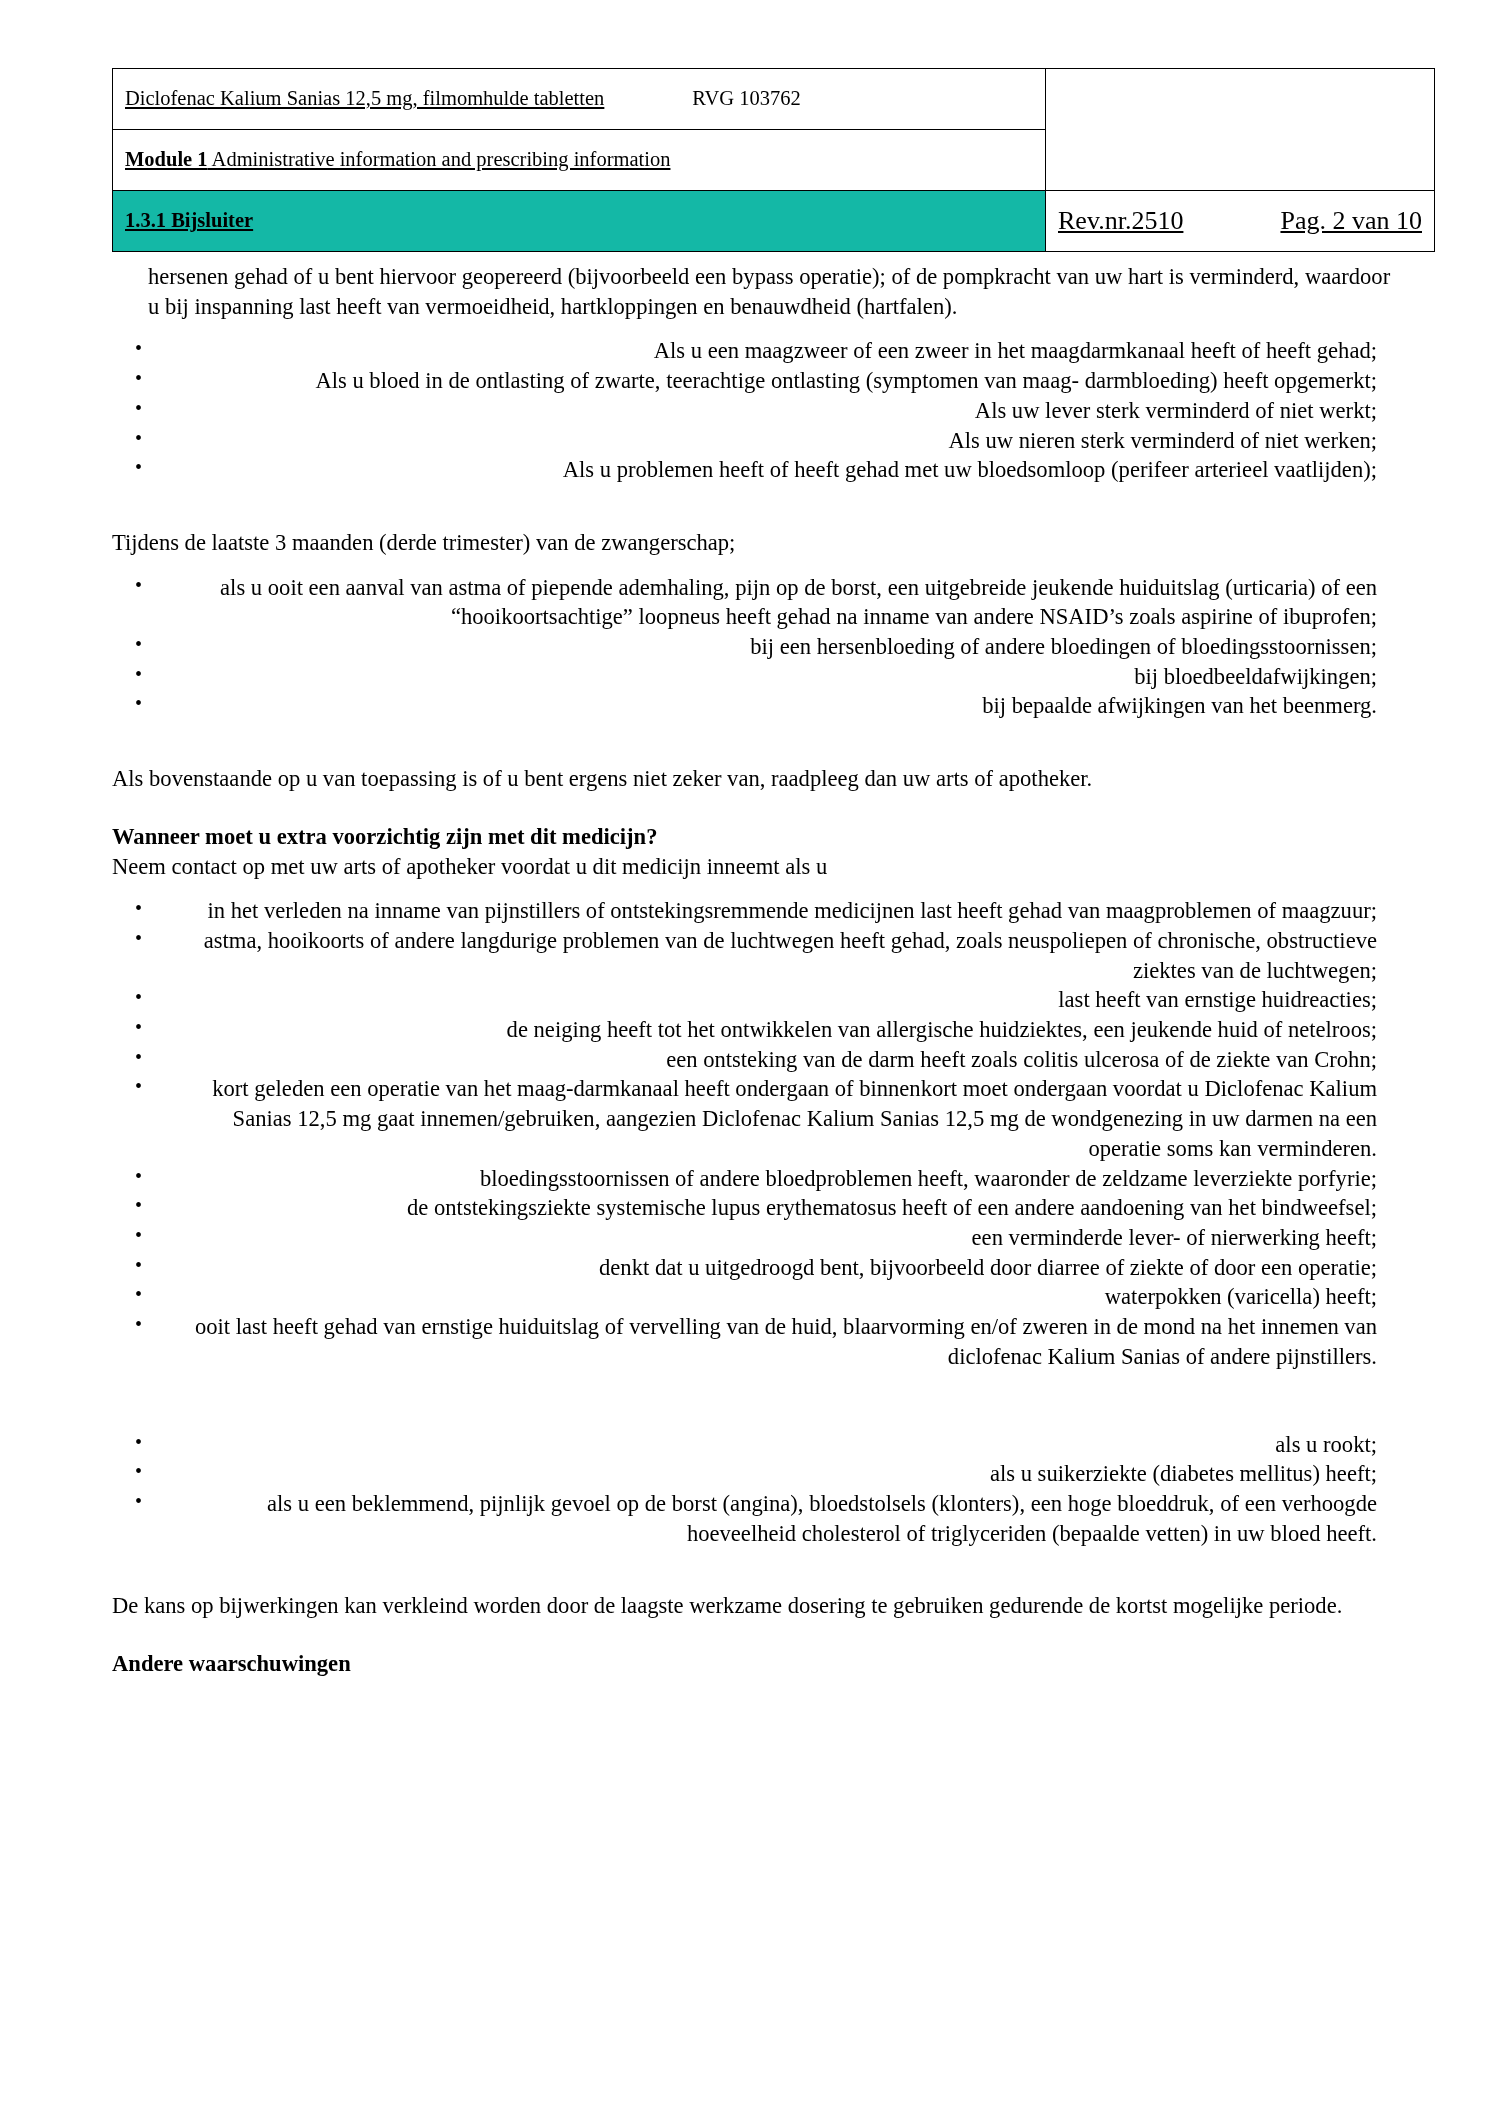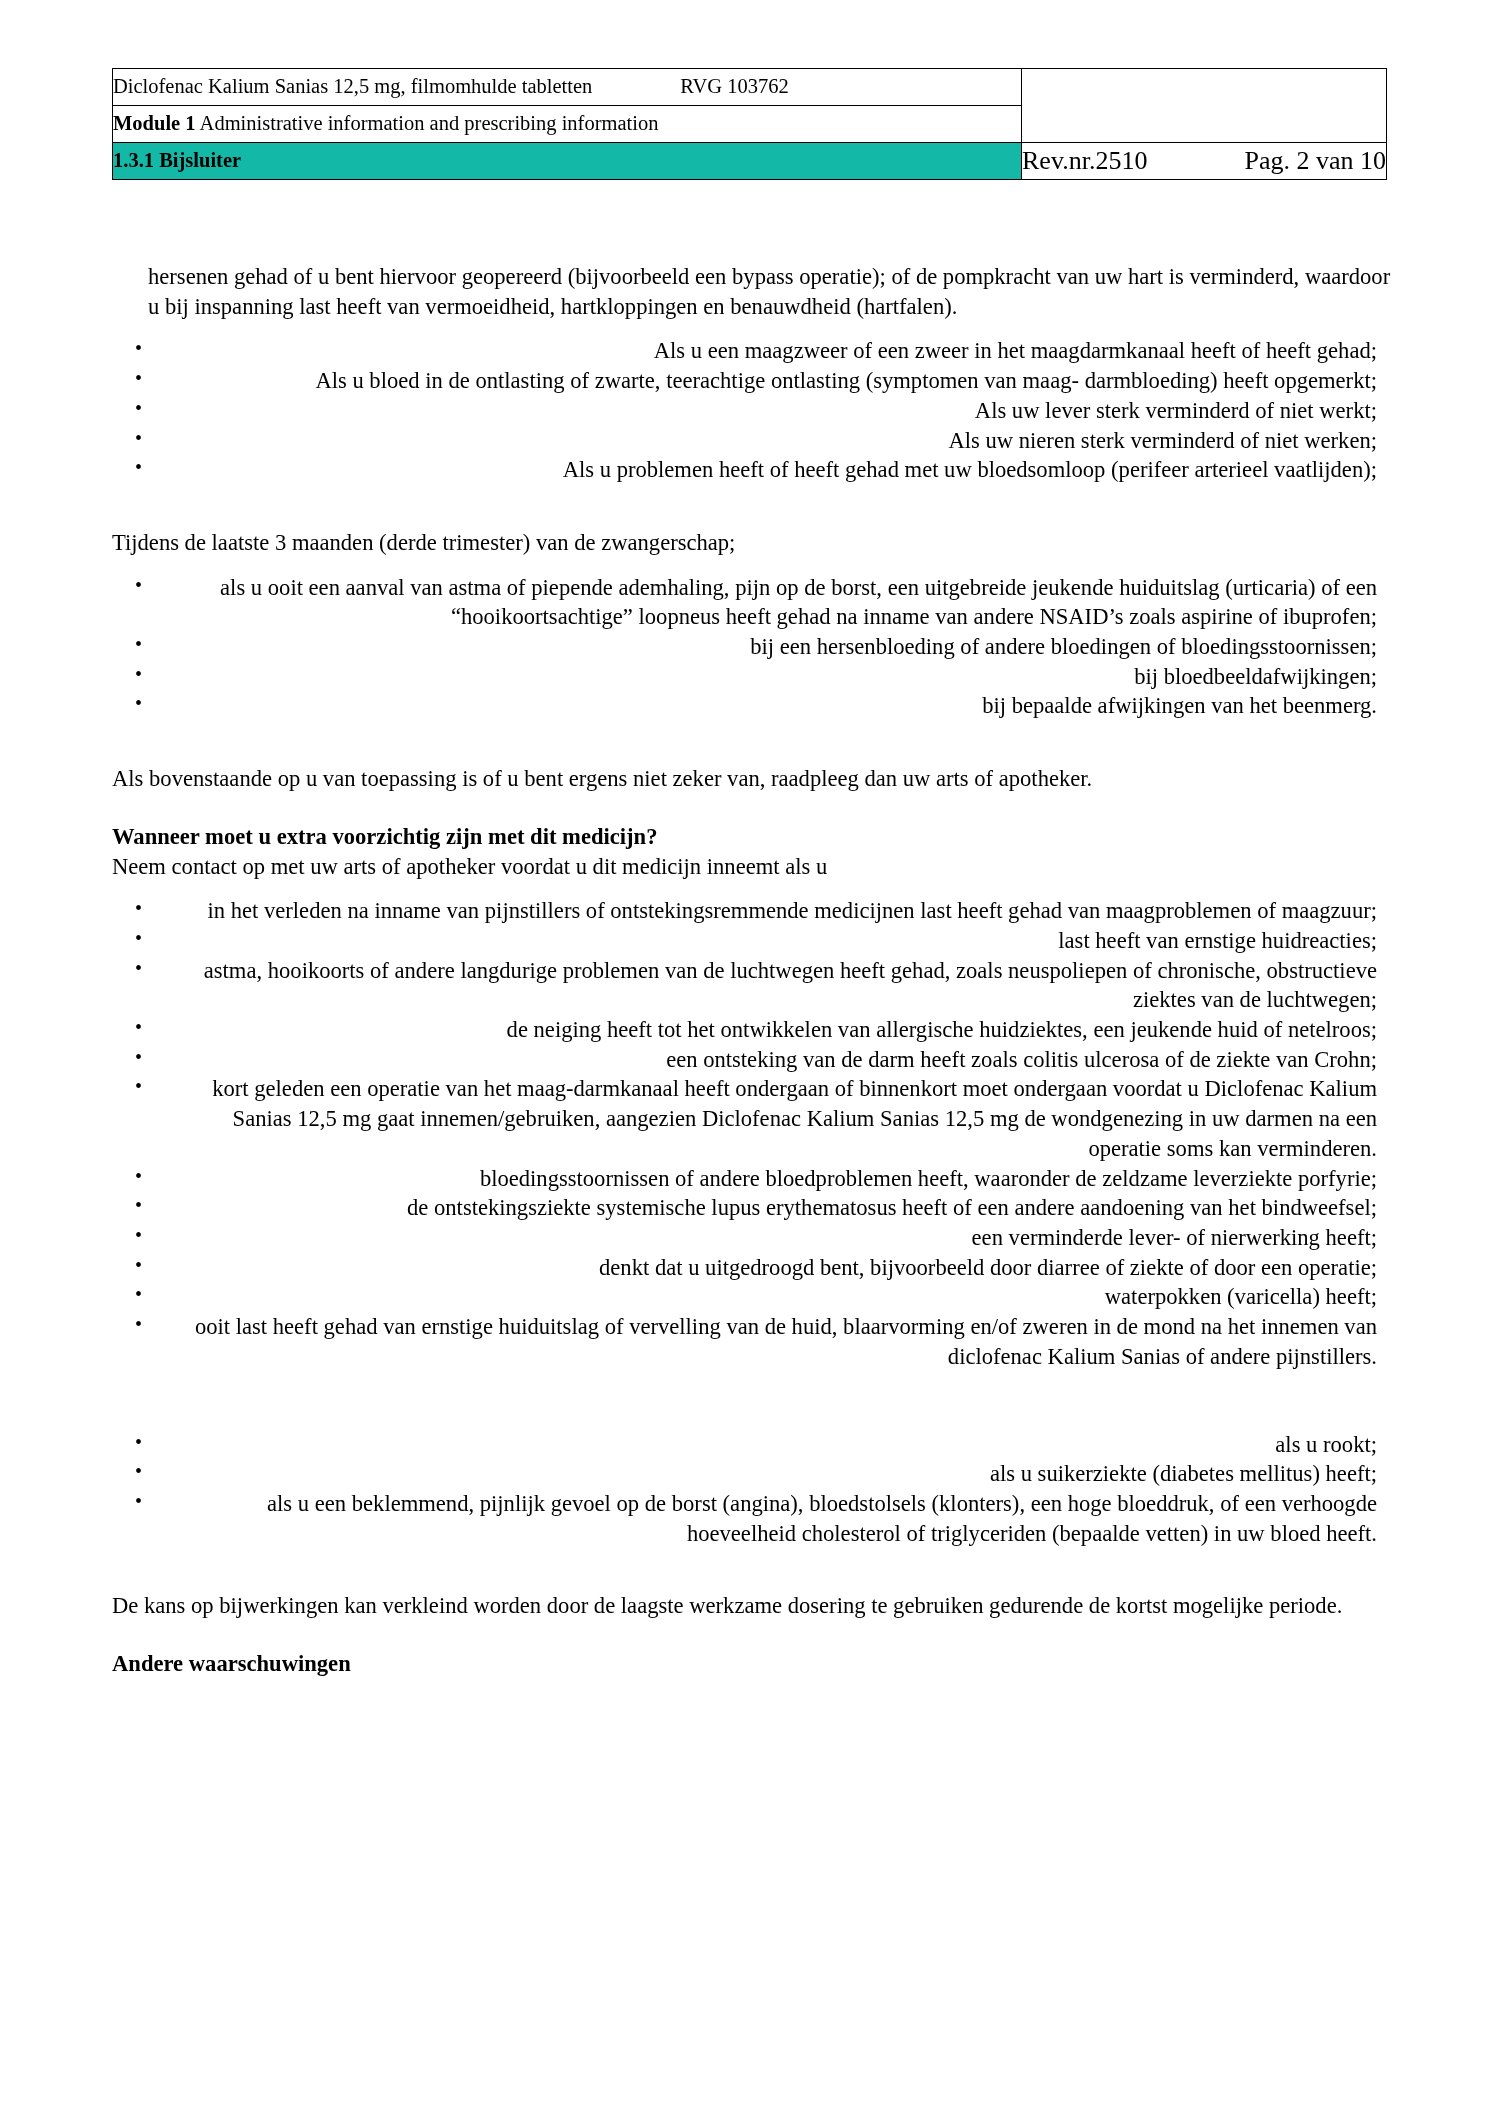--- a/index.html
+++ b/index.html
@@ -29,21 +29,22 @@
     position: absolute;
     left: 112px;
     top: 68px;
     width: 1272px;
     border-collapse: collapse;
     table-layout: fixed;
   }
   .header-table td {
     border: 1.6px solid #000000;
     vertical-align: middle;
-    padding: 0;
+    padding: 12px;
+    text-decoration: underline;
   }
   .hdr-left {
     width: 908px;
     padding: 7px 0 7px 14px;
     height: 36px;
   }
   .hdr-right-tall {
     width: 364px;
   }
   .hdr-right-rev {
@@ -184,22 +185,22 @@
 
     <p class="para">Als bovenstaande op u van toepassing is of u bent ergens niet zeker van, raadpleeg dan uw arts of apotheker.</p>
 
     <div class="spacer-md"></div>
 
     <p class="para bold">Wanneer moet u extra voorzichtig zijn met dit medicijn?</p>
     <p class="para">Neem contact op met uw arts of apotheker voordat u dit medicijn inneemt als u</p>
 
     <ul class="bl">
       <li>in het verleden na inname van pijnstillers of ontstekingsremmende medicijnen last heeft gehad van maagproblemen of maagzuur;</li>
+      <li>astma, hooikoorts of andere langdurige problemen van de luchtwegen heeft gehad, zoals neuspoliepen of chronische, obstructieve ziektes van de luchtwegen;</li>
       <li>last heeft van ernstige huidreacties;</li>
-      <li>astma, hooikoorts of andere langdurige problemen van de luchtwegen heeft gehad, zoals neuspoliepen of chronische, obstructieve ziektes van de luchtwegen;</li>
       <li>de neiging heeft tot het ontwikkelen van allergische huidziektes, een jeukende huid of netelroos;</li>
       <li>een ontsteking van de darm heeft zoals colitis ulcerosa of de ziekte van Crohn;</li>
       <li>kort geleden een operatie van het maag-darmkanaal heeft ondergaan of binnenkort moet ondergaan voordat u Diclofenac Kalium Sanias 12,5 mg gaat innemen/gebruiken, aangezien Diclofenac Kalium Sanias 12,5 mg de wondgenezing in uw darmen na een operatie soms kan verminderen.</li>
       <li>bloedingsstoornissen of andere bloedproblemen heeft, waaronder de zeldzame leverziekte porfyrie;</li>
       <li>de ontstekingsziekte systemische lupus erythematosus heeft of een andere aandoening van het bindweefsel;</li>
       <li>een verminderde lever- of nierwerking heeft;</li>
       <li>denkt dat u uitgedroogd bent, bijvoorbeeld door diarree of ziekte of door een operatie;</li>
       <li>waterpokken (varicella) heeft;</li>
       <li>ooit last heeft gehad van ernstige huiduitslag of vervelling van de huid, blaarvorming en/of zweren in de mond na het innemen van diclofenac Kalium Sanias of andere pijnstillers.</li>
     </ul>

